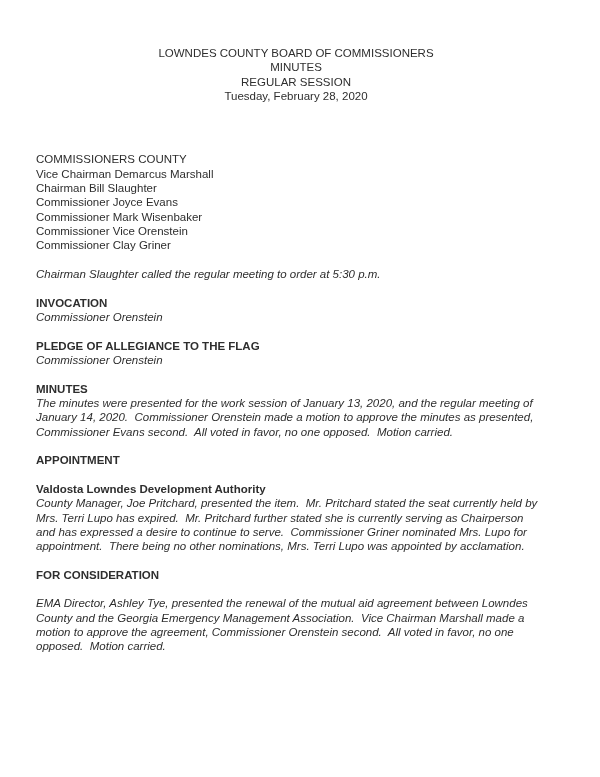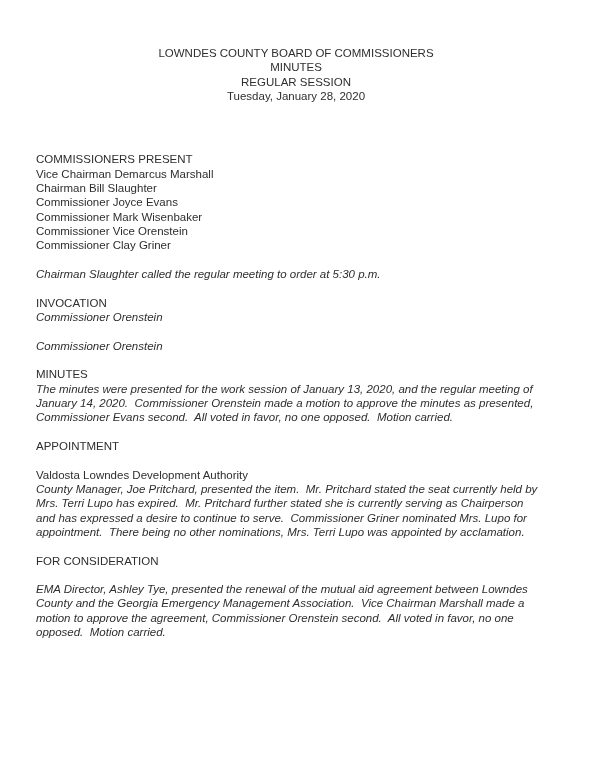--- a/index.html
+++ b/index.html
@@ -22,57 +22,58 @@
   }
   .doc-header {
     text-align: center;
     width: 520px;
     margin-bottom: 49px;
   }
   .block {
     margin-bottom: 14.33px;
   }
   .heading {
-    font-weight: normal;
+    font-weight: bold;
   }
   .para {
     white-space: pre;
     font-style: italic;
   }
 </style>
 </head>
 <body>
 
 <div class="page">
 
   <div class="doc-header">
     <div>LOWNDES COUNTY BOARD OF COMMISSIONERS</div>
     <div>MINUTES</div>
     <div>REGULAR SESSION</div>
-    <div>Tuesday, January 28, 2020</div>
+    <div>Tuesday, February 28, 2020</div>
   </div>
 
   <div class="block">
-    <div>COMMISSIONERS PRESENT</div>
+    <div>COMMISSIONERS COUNTY</div>
     <div>Vice Chairman Demarcus Marshall</div>
     <div>Chairman Bill Slaughter</div>
     <div>Commissioner Joyce Evans</div>
     <div>Commissioner Mark Wisenbaker</div>
     <div>Commissioner Vice Orenstein</div>
     <div>Commissioner Clay Griner</div>
   </div>
 
   <div class="block para">Chairman Slaughter called the regular meeting to order at 5:30 p.m.</div>
 
   <div class="block">
     <div class="heading">INVOCATION</div>
     <div class="para">Commissioner Orenstein</div>
   </div>
 
   <div class="block">
+    <div class="heading">PLEDGE OF ALLEGIANCE TO THE FLAG</div>
     <div class="para">Commissioner Orenstein</div>
   </div>
 
   <div class="block">
     <div class="heading">MINUTES</div>
     <div class="para">The minutes were presented for the work session of January 13, 2020, and the regular meeting of
 January 14, 2020.  Commissioner Orenstein made a motion to approve the minutes as presented,
 Commissioner Evans second.  All voted in favor, no one opposed.  Motion carried.</div>
   </div>
 

